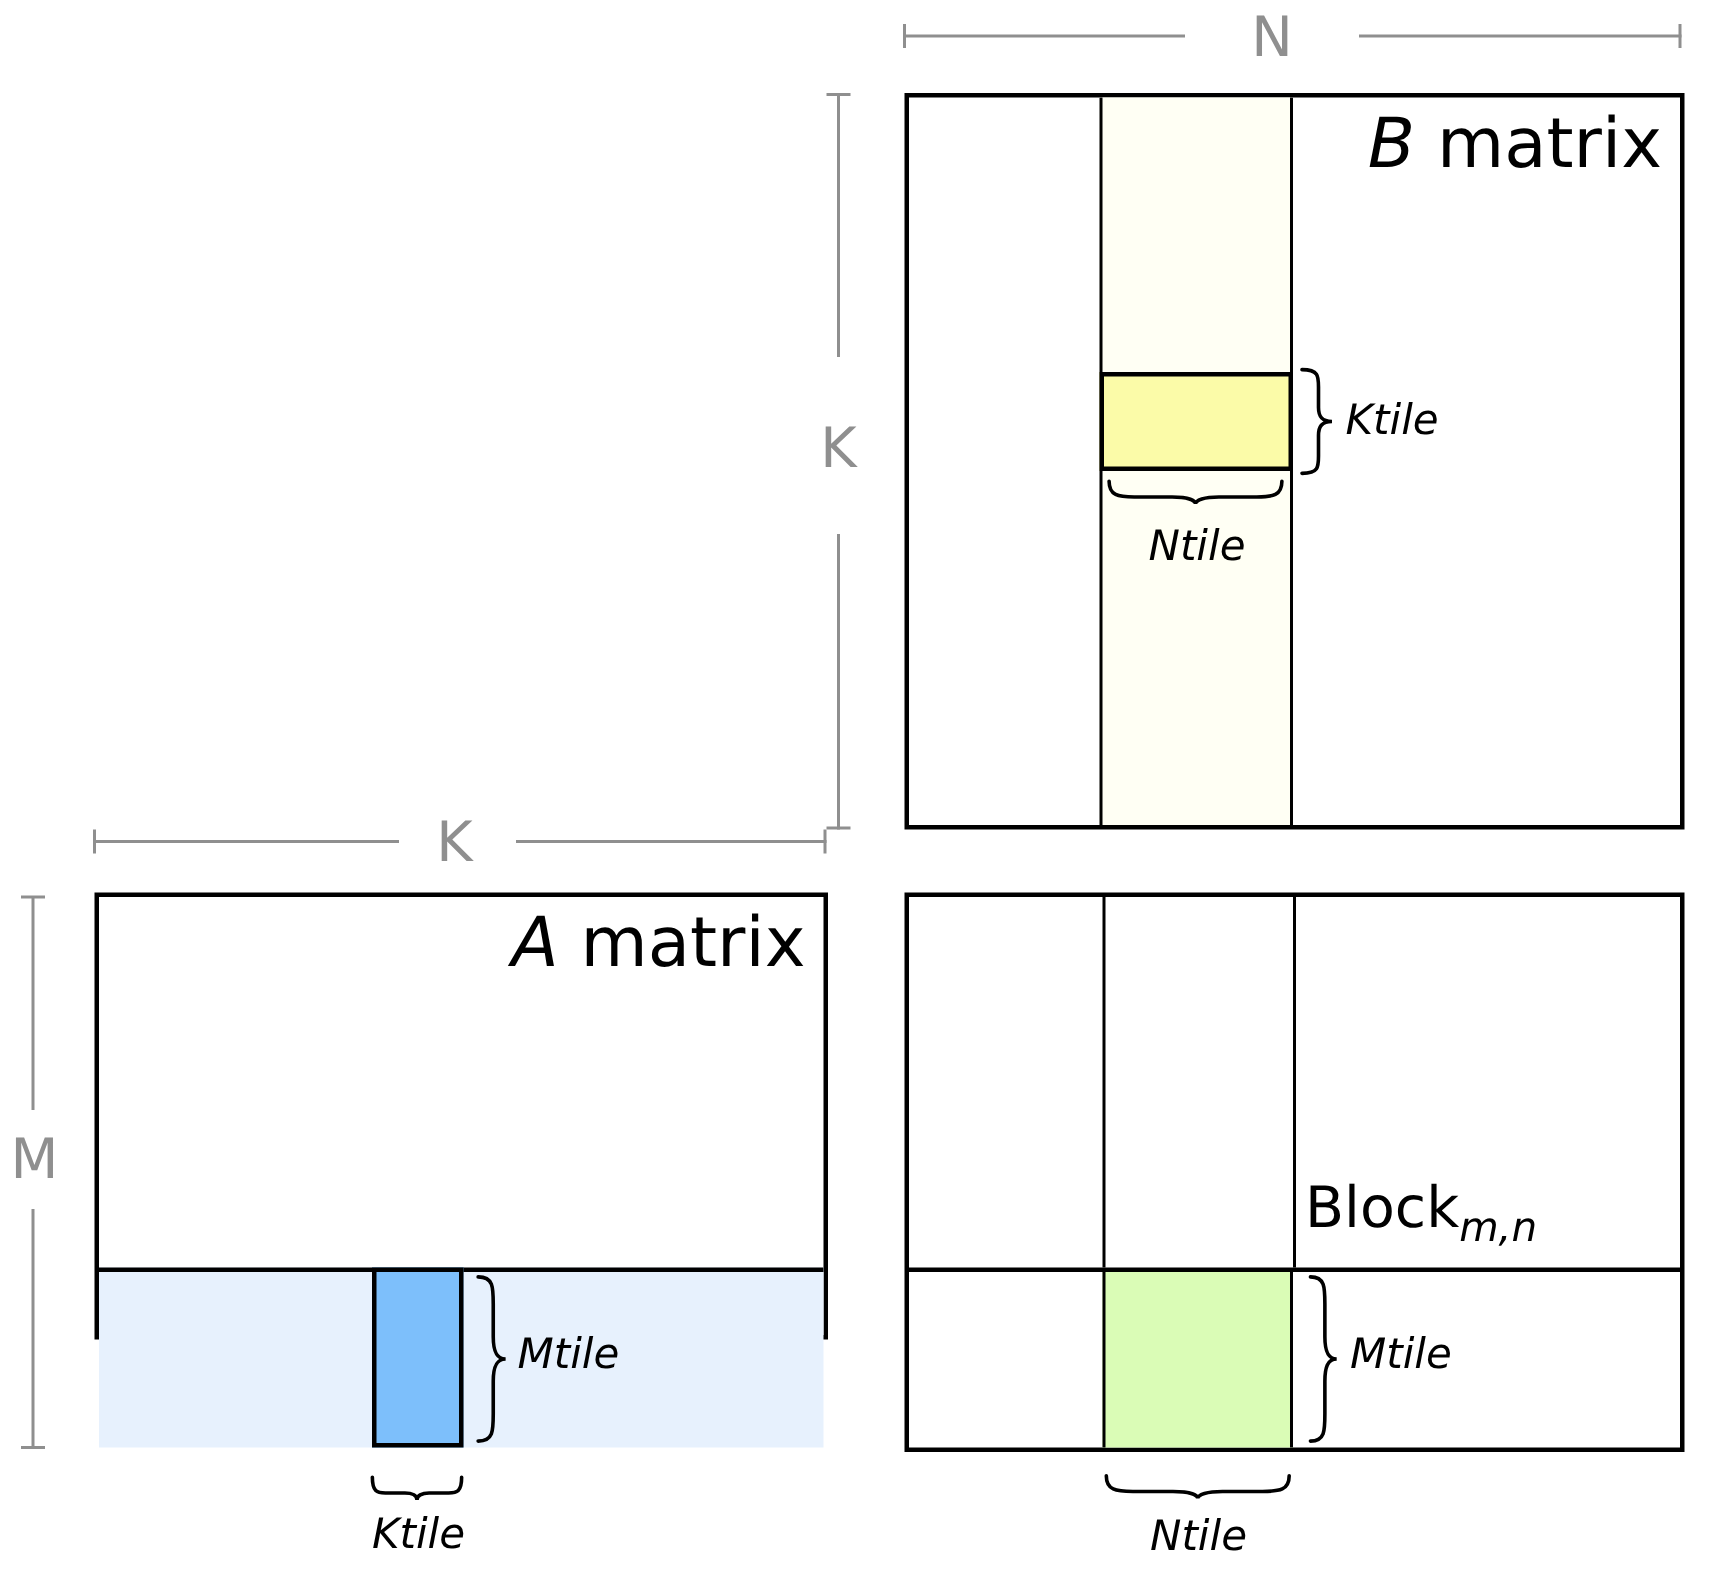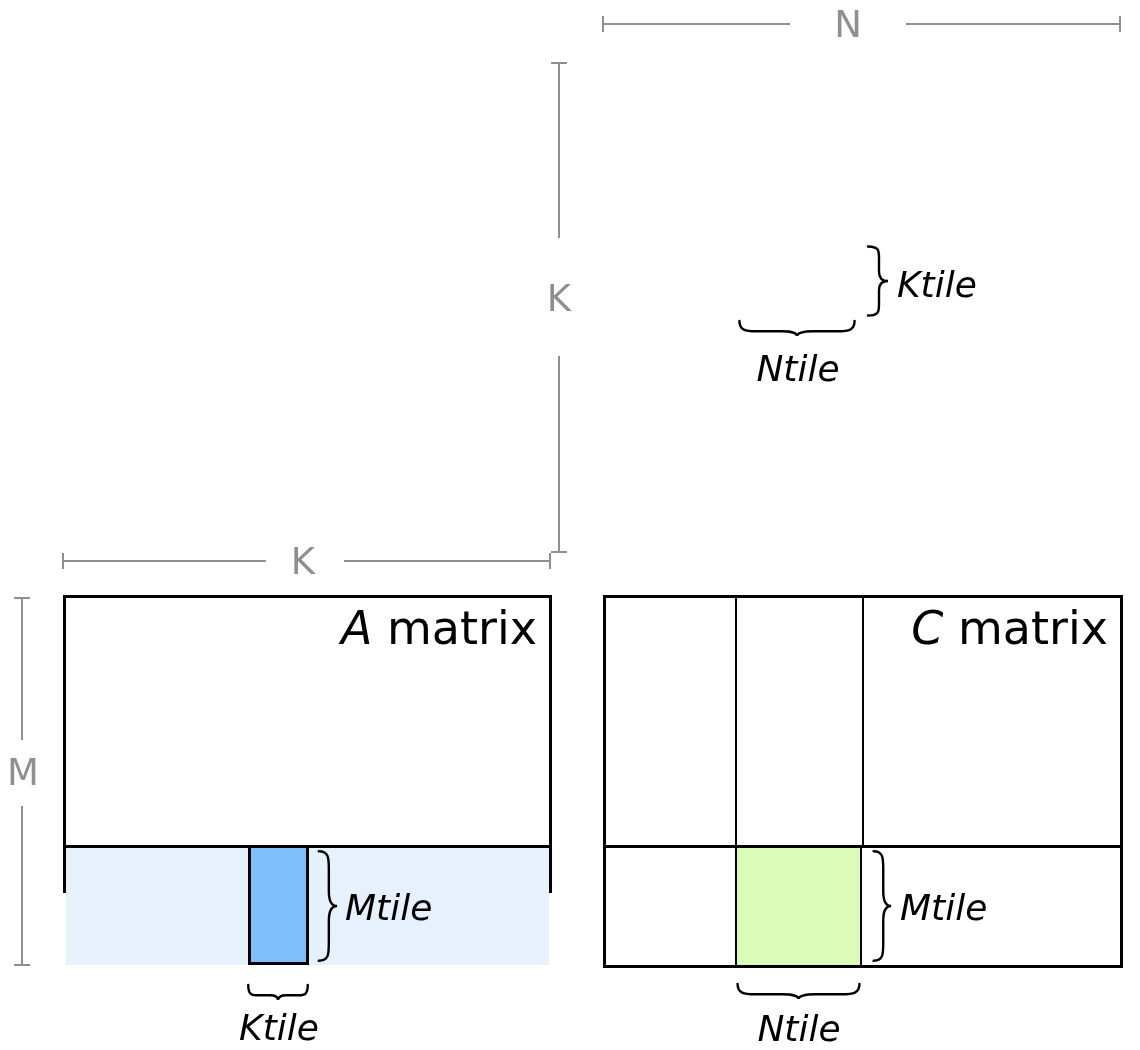--- a/index.html
+++ b/index.html
@@ -17,21 +17,21 @@
   .divider-h{position:absolute;left:0;right:0;height:3px;background:#000;}
   .band{position:absolute;left:0;right:0;box-sizing:border-box;border-top:3px solid #000;}
   
   .ruler-seg{position:absolute;background:#8f8f8f;}
   .ruler-seg.h{height:2px;}
   .ruler-seg.v{width:2px;}
   .tick-v{position:absolute;width:2px;height:16px;background:#8f8f8f;}
   .tick-h{position:absolute;width:16px;height:2px;background:#8f8f8f;}
   .dim-label{position:absolute;font-size:37px;color:#8f8f8f;line-height:1;transform:translateX(-50%);}
   
-  .tile-label{position:absolute;font-size:36px;font-style:italic;line-height:1.2;color:#000;white-space:nowrap;}
+  .tile-label{position:absolute;font-size:28px;font-style:italic;line-height:1.2;color:#000;white-space:nowrap;}
   .tile-label.centered{transform:translateX(-50%);}
   .block-label{position:absolute;font-size:38px;line-height:1;color:#000;white-space:nowrap;}
   .block-label sub{font-size:27px;font-style:italic;vertical-align:-9px;}
   .brace{position:absolute;overflow:visible;}
 </style>
 </head>
 <body>
 
 <div class="canvas">
 
@@ -52,20 +52,25 @@
   <div class="tick-v" style="left:62px;top:553px"></div>
   <div class="tick-v" style="left:549px;top:553px"></div>
   <div class="dim-label" style="left:303px;top:543px">K</div>
 
   <div class="ruler-seg v" style="left:21px;top:598px;height:142px"></div>
   <div class="ruler-seg v" style="left:21px;top:806px;height:160px"></div>
   <div class="tick-h" style="left:14px;top:597px"></div>
   <div class="tick-h" style="left:14px;top:964px"></div>
   <div class="dim-label" style="left:23px;top:754px">M</div>
 
+  <div class="box" style="left:603px;top:62px;width:520px;height:491px">
+    <div class="col-strip" style="left: 127px; width: 129px; background-color: rgb(255, 255, 244);"></div>
+    <div class="tile" style="left: 127px; top: 183px; width: 129px; height: 66px; background-color: rgb(251, 251, 168);"></div>
+    <div class="matrix-title"><span class="it">B</span><span> matrix</span></div>
+  </div>
 
   <svg class="brace" style="left:865px;top:245px" width="24" height="72" viewBox="0 0 24 100" preserveAspectRatio="none">
     <path d="M 3 2 C 14 2 14 8 14 18 L 14 37 C 14 45 16 50 23 50 C 16 50 14 55 14 63 L 14 82 C 14 92 14 98 3 98" fill="none" stroke="#000" stroke-width="2.4" stroke-linecap="round" vector-effect="non-scaling-stroke"></path>
   </svg>
   <div class="tile-label" style="left:897px;top:263px">Ktile</div>
 
   <svg class="brace" style="left:737px;top:318px" width="120" height="19" viewBox="0 0 100 20" preserveAspectRatio="none">
     <path d="M 2 3 C 2 13 7 14 16 14 L 37 14 C 45 14 50 16 50 19 C 50 16 55 14 63 14 L 84 14 C 93 14 98 13 98 3" fill="none" stroke="#000" stroke-width="2.4" stroke-linecap="round" vector-effect="non-scaling-stroke"></path>
   </svg>
   <div class="tile-label centered" style="left:798px;top:347px">Ntile</div>
@@ -84,23 +89,23 @@
   <svg class="brace" style="left:247px;top:982px" width="62" height="19" viewBox="0 0 100 20" preserveAspectRatio="none">
     <path d="M 2 3 C 2 13 7 14 16 14 L 37 14 C 45 14 50 16 50 19 C 50 16 55 14 63 14 L 84 14 C 93 14 98 13 98 3" fill="none" stroke="#000" stroke-width="2.4" stroke-linecap="round" vector-effect="non-scaling-stroke"></path>
   </svg>
   <div class="tile-label centered" style="left:279px;top:1006px">Ktile</div>
 
   <div class="box" style="left:603px;top:595px;width:520px;height:373px">
     <div class="thin-vline" style="left:129px;top:0;height:247px"></div>
     <div class="thin-vline" style="left:256px;top:0;height:247px"></div>
     <div class="divider-h" style="top:247px"></div>
     <div class="tile" style="left: 129px; top: 250px; width: 127px; height: 117px; border-width: 0px 2px; background-color: rgb(218, 252, 182);"></div>
-    <div class="matrix-title"><span class="it">C</span><span> matrix</span></div>
   </div>
 
+  <div class="block-label" style="left:870px;top:786px"><span>Block</span><sub>m,n</sub></div>
 
   <svg class="brace" style="left:871px;top:849px" width="21" height="114" viewBox="0 0 24 100" preserveAspectRatio="none">
     <path d="M 3 2 C 14 2 14 8 14 18 L 14 37 C 14 45 16 50 23 50 C 16 50 14 55 14 63 L 14 82 C 14 92 14 98 3 98" fill="none" stroke="#000" stroke-width="2.4" stroke-linecap="round" vector-effect="non-scaling-stroke"></path>
   </svg>
   <div class="tile-label" style="left:900px;top:886px">Mtile</div>
 
   <svg class="brace" style="left:735px;top:981px" width="127" height="19" viewBox="0 0 100 20" preserveAspectRatio="none">
     <path d="M 2 3 C 2 13 7 14 16 14 L 37 14 C 45 14 50 16 50 19 C 50 16 55 14 63 14 L 84 14 C 93 14 98 13 98 3" fill="none" stroke="#000" stroke-width="2.4" stroke-linecap="round" vector-effect="non-scaling-stroke"></path>
   </svg>
   <div class="tile-label centered" style="left:799px;top:1007px">Ntile</div>

